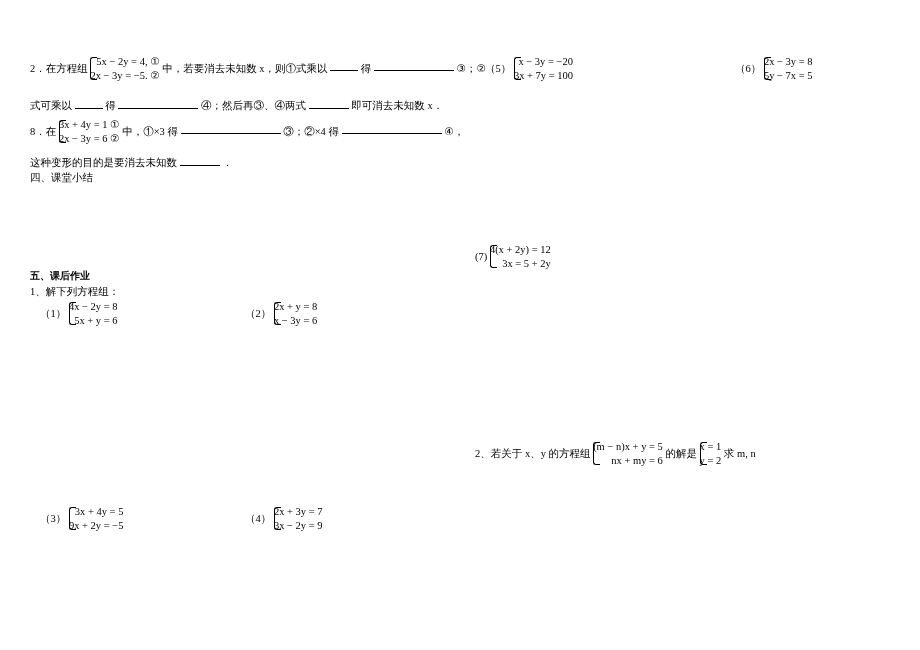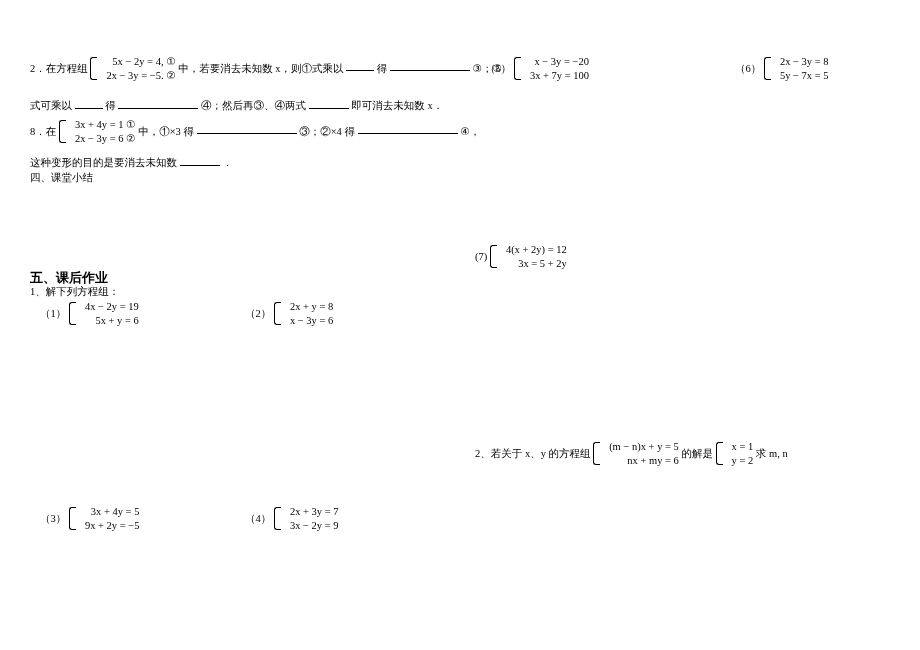--- a/index.html
+++ b/index.html
@@ -11,21 +11,21 @@
       font-size: 10.5px;
       color: #000;
       position: relative;
       padding: 45px 30px 20px 30px;
       line-height: 1.5;
     }
     .row { position: absolute; white-space: nowrap; text-align: right; }
     .brace-group {
       display: inline-block;
       position: relative;
-      padding-left: 16px;
+      padding-left: 0;
       vertical-align: middle;
     }
     .brace-group::before {
       content: "";
       position: absolute;
       left: 0;
       top: 2px;
       bottom: 2px;
       width: 6px;
       border-left: 1px solid #000;
@@ -105,27 +105,27 @@
 <div class="row" style="left:30px; top:170px; font-weight:normal;">四、课堂小结</div>
 
 <div class="row" style="left:475px; top:243px;">
   <span class="inline-txt">(7)</span>
   <span class="brace-group">
     <span class="eq-line">4(x + 2y) = 12</span>
     <span class="eq-line">3x = 5 + 2y</span>
   </span>
 </div>
 
-<div class="row" style="left:30px; top:268px; font-weight:bold; font-size:13px;">五、课后作业</div>
+<div class="row" style="left:30px; top:268px; font-weight:bold; font-size:10px;">五、课后作业</div>
 <div class="row" style="left:30px; top:284px;">1、解下列方程组：</div>
 
 <div class="row" style="left:40px; top:300px;">
   <span class="inline-txt">（1）</span>
   <span class="brace-group">
-    <span class="eq-line">4x − 2y = 19</span>
+    <span class="eq-line">4x − 2y = 8</span>
     <span class="eq-line">5x + y = 6</span>
   </span>
 </div>
 
 <div class="row" style="left:245px; top:300px;">
   <span class="inline-txt">（2）</span>
   <span class="brace-group">
     <span class="eq-line">2x + y = 8</span>
     <span class="eq-line">x − 3y = 6</span>
   </span>

